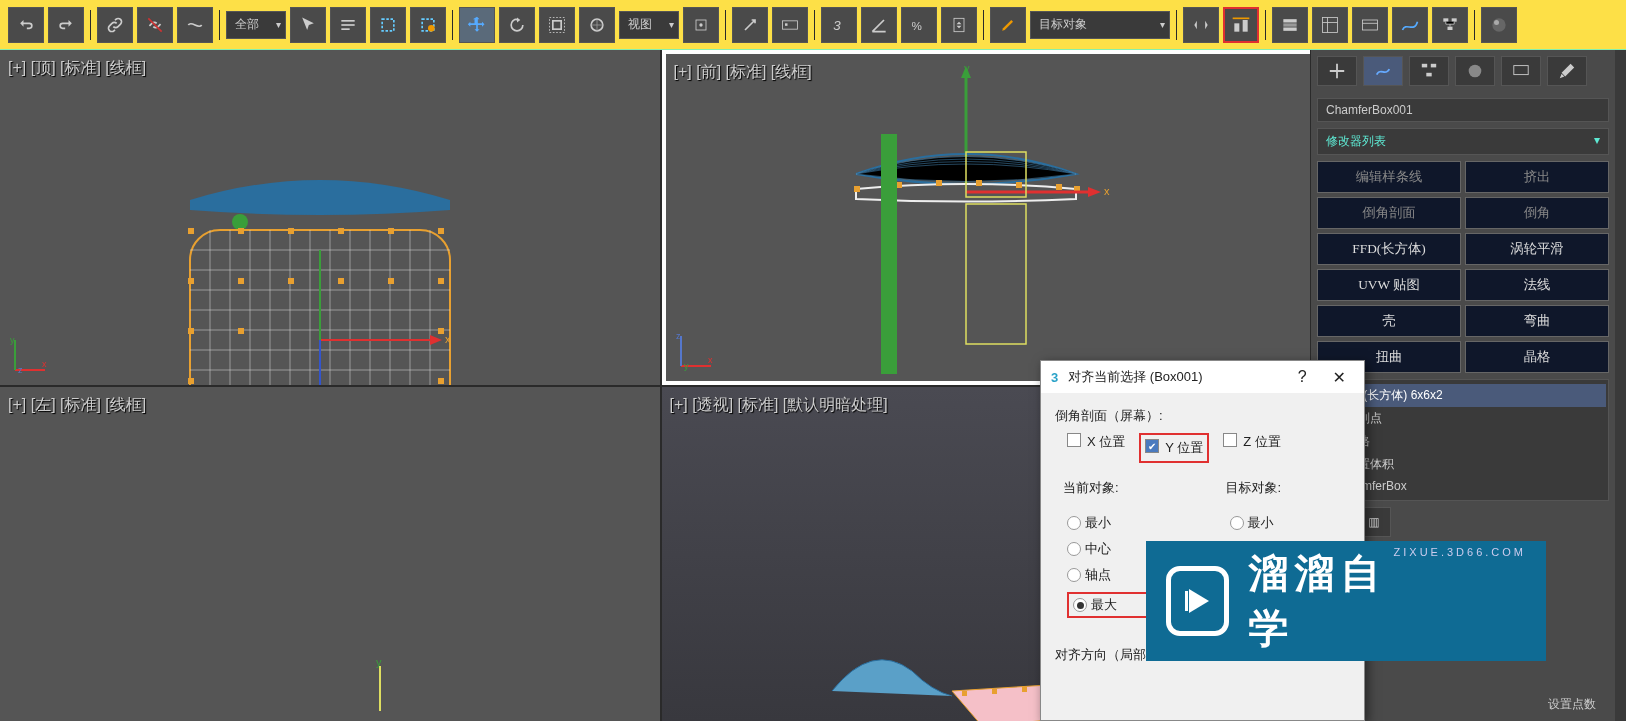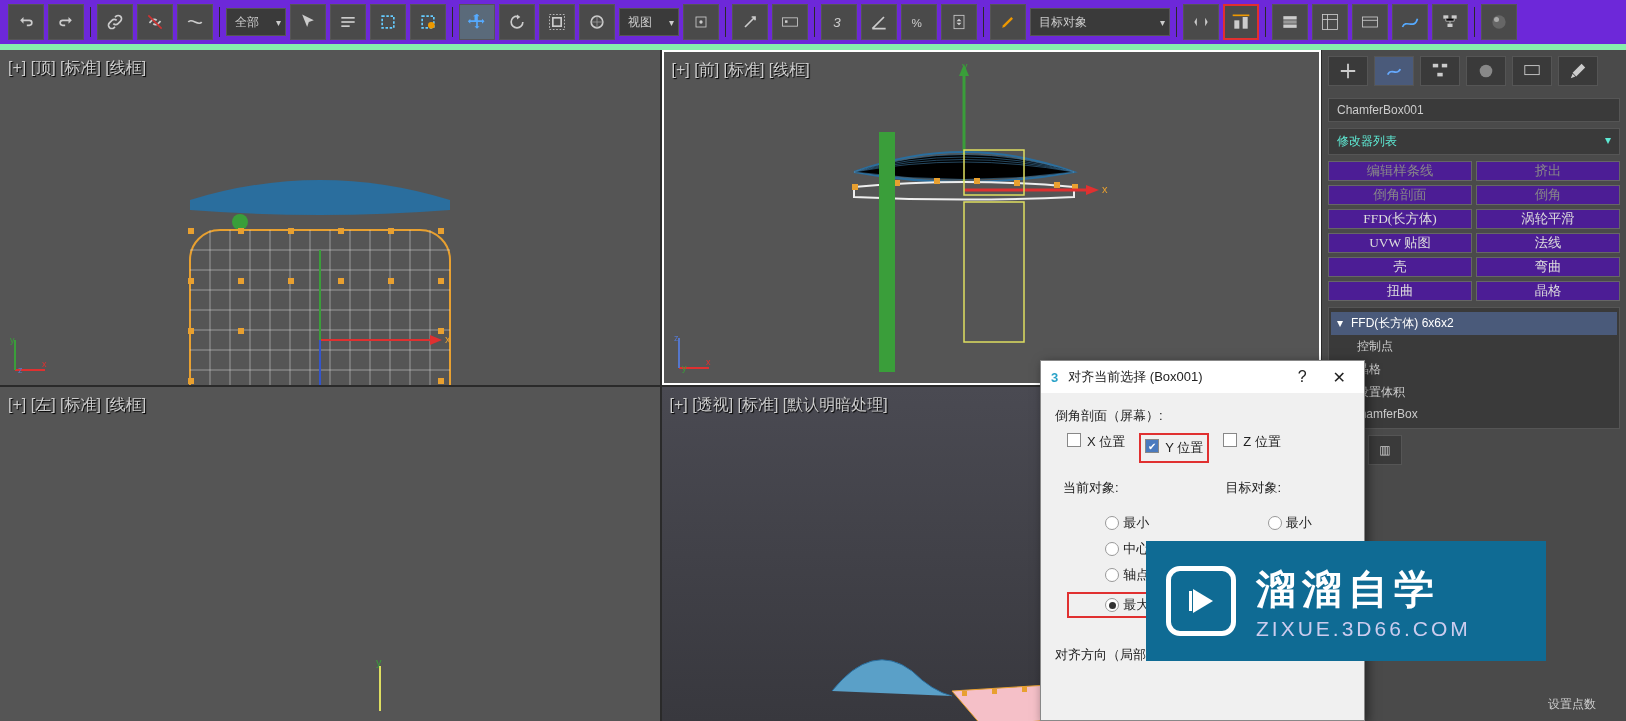--- a/index.html
+++ b/index.html
@@ -8,22 +8,22 @@
   height: 721px;
   background: #3a3a3a;
   font-family: "Microsoft YaHei", sans-serif;
   font-size: 12px;
   color: #ccc;
   overflow: hidden;
   position: relative;
 }
 .toolbar {
   height: 50px;
-  background: #6d28d9;
-  border-bottom: 6px solid #86efac;
+  background: #fde047;
+  border-bottom: 1px solid #86efac;
   display: flex;
   align-items: center;
   padding: 18px 8px;
   gap: 4px;
 }
 .tbtn {
   width: 36px;
   height: 36px;
   background: #4a4a4a;
   border: 1px solid #555;
@@ -65,41 +65,41 @@
   grid-template-columns: 1fr 1fr;
   grid-template-rows: 1fr 1fr;
   gap: 2px;
   background: #2a2a2a;
 }
 .viewport {
   background: #555;
   position: relative;
   overflow: hidden;
 }
-.viewport.active { border: 2px solid #ffffff; }
+.viewport.active { border: 4px solid #ffffff; }
 .viewport-label {
   position: absolute;
   top: 8px;
   left: 8px;
   color: #ccc;
   font-size: 16px;
   text-shadow: 1px 1px 1px #000;
   z-index: 5;
 }
 .axis {
   position: absolute;
   bottom: 10px;
   left: 10px;
   width: 40px;
   height: 40px;
 }
 .right-panel {
   position: absolute;
   top: 50px;
-  right: 0;
+  right: 11px;
   width: 305px;
   height: 671px;
   background: #4a4a4a;
   border-left: 1px solid #2a2a2a;
 }
 .rp-tabs {
   display: flex;
   gap: 6px;
   padding: 6px;
   background: #4a4a4a;
@@ -130,21 +130,22 @@
   display: flex;
   justify-content: space-between;
 }
 .btn-grid {
   display: grid;
   grid-template-columns: 1fr 1fr;
   gap: 4px;
   margin: 6px;
 }
 .btn-grid button {
-  background: #4c1d95;
+  padding: 6px;
+  background: #0f172a;
   border: 1px solid #666;
   color: #888;
   cursor: pointer;
 }
 .btn-grid button.on { color: #ddd; font-family: Liberation Serif, serif; }
 .mod-stack {
   margin: 6px;
   background: #3a3a3a;
   border: 1px solid #555;
   padding: 4px 2px;
@@ -182,21 +183,21 @@
 .dlg-body { padding: 14px; }
 .dlg-group-title { margin-bottom: 8px; }
 .dlg-checks { display:flex; gap:14px; margin: 4px 0 16px 12px; }
 .chk { display:flex; align-items:flex-start; gap:6px; }
 .chk-box { width:14px; height:14px; border:1px solid #888; background:#fff; display:flex; align-items:center; justify-content:center; font-size:10px; }
 .chk-box.on { background:#4a7abf; color:#fff; }
 .chk.red-box { border:2px solid #e03030; padding:4px; }
 .two-col { display:flex; gap: 30px; }
 .col-title { margin-bottom:17px; padding-left:8px; }
 .radio-list { display:flex; flex-direction:column; gap:8px; padding-left:12px; }
-.radio { display:flex; align-items:center; gap:4px;justify-content:center; }
+.radio { display:flex; align-items:center; gap:4px; }
 .radio-dot { width:14px; height:14px; border:1px solid #999; border-radius:50%; background:#fff; display:flex; align-items:center; justify-content:center; }
 .radio-dot.on::after { content:""; width:7px; height:7px; background:#333; border-radius:50%; }
 .radio.red-box { border:2px solid #e03030; padding:2px 4px; }
 .watermark {
   position: absolute;
   right: 80px;
   bottom: 60px;
   width: 400px;
   height: 120px;
   background: #0f6b94;
@@ -206,23 +207,23 @@
   padding: 0 20px;
   gap: 20px;
   z-index: 50;
 }
 .wm-icon {
   width: 70px; height: 70px;
   border: 5px solid #fff;
   border-radius: 14px;
   display: flex; align-items: center; justify-content: center;
 }
-.wm-text { display:flex; flex-direction:column; }
+.wm-text { display:flex; flex-direction:row; }
 .wm-big { font-size: 40px; font-weight: 700; letter-spacing: 6px; }
-.wm-small { font-size: 21px; letter-spacing: 3px; color: #cce; }
+.wm-small { font-size: 11px; letter-spacing: 3px; color: #cce; }
 .footer-label {
   position: absolute;
   bottom: 8px;
   right: 30px;
   color: #ccc;
   z-index: 40;
 }
 .mini-icons { display:flex; gap:6px; margin:6px; }
 .mini-icons .mi {
   width:34px; height:30px; background:#3a3a3a; border:1px solid #555;

